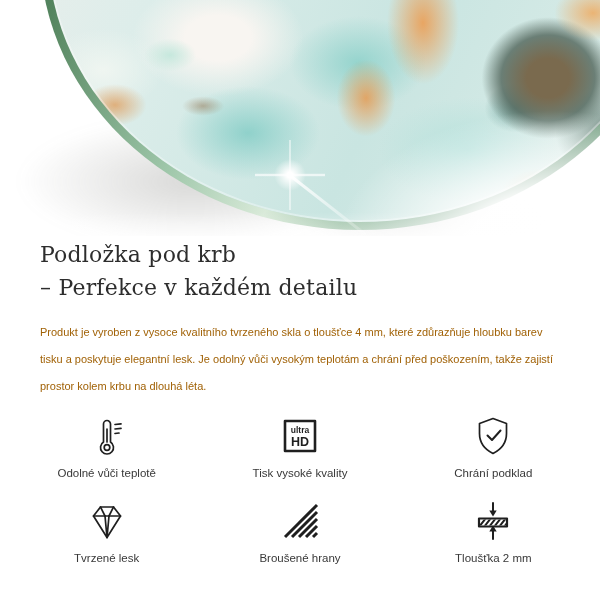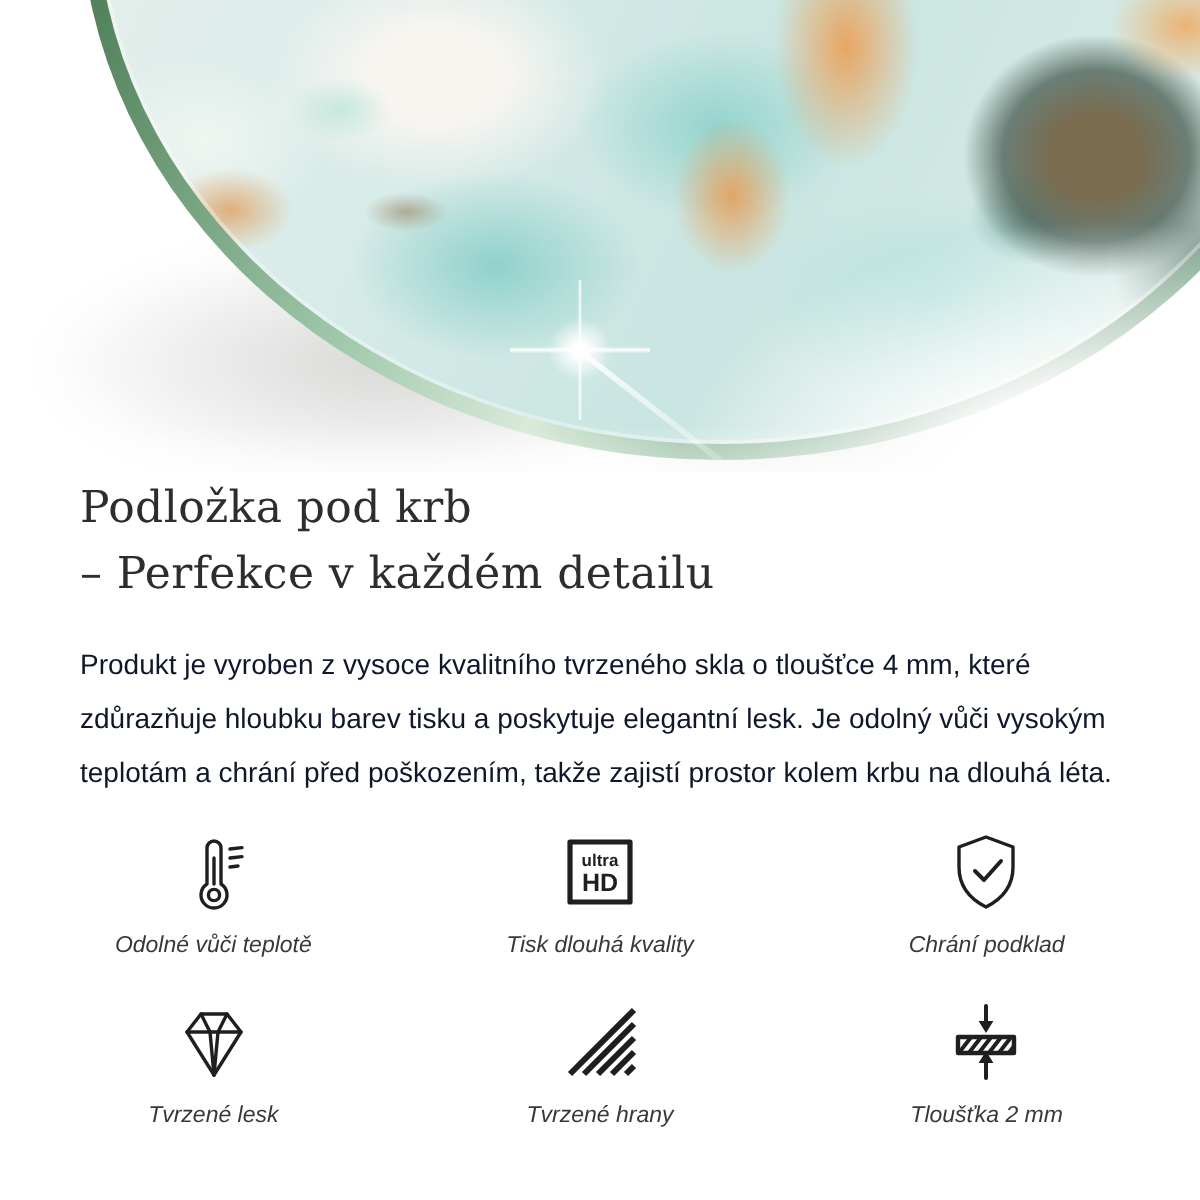--- a/index.html
+++ b/index.html
@@ -73,32 +73,32 @@
   }
 
   
   .content { padding:0 40px; }
   .title {
     font-family:"DejaVu Serif","Liberation Serif",serif;
     font-weight:400; font-size:22px; line-height:33px;
     color:#2d2d2d; margin-top:2px; letter-spacing:0.2px;
   }
   .description {
-    font-size:14px; line-height:27px; color:#0f172a;
+    font-size:11px; line-height:27px; color:#a16207;
     margin-top:8px; max-width:536px;
   }
 
   
   .features {
     display:grid; grid-template-columns:repeat(3,1fr);
     padding:0 10px; margin-top:14px; row-gap:20px;
   }
   .feature { display:flex; flex-direction:column; align-items:center; }
   .feature svg { width:44px; height:44px; display:block; }
-  .feature-label { margin-top:9px; font-size:11.5px; color:#383838; white-space:nowrap;font-style:italic; }
+  .feature-label { margin-top:9px; font-size:11.5px; color:#383838; white-space:nowrap; }
   .icon-stroke { stroke:#1f1f1f; fill:none; stroke-width:1.7; stroke-linecap:round; stroke-linejoin:round; }
   .icon-fill { fill:#1f1f1f; stroke:none; }
   .hd-top { font-size:8.5px; font-weight:600; fill:#1f1f1f; font-family:"Liberation Sans",sans-serif; }
   .hd-bottom { font-size:12.5px; font-weight:700; fill:#1f1f1f; font-family:"Liberation Sans",sans-serif; }
 </style>
 </head>
 <body>
 
 <div class="hero">
   <div class="disc-shadow"></div>
@@ -132,21 +132,21 @@
     </svg>
     <div class="feature-label">Odolné vůči teplotě</div>
   </div>
 
   <div class="feature">
     <svg viewBox="0 0 44 44">
       <rect class="icon-stroke" x="7" y="7" width="30" height="30" style="stroke-width:2.6"></rect>
       <text class="hd-top" x="22" y="19" text-anchor="middle">ultra</text>
       <text class="hd-bottom" x="22" y="31.5" text-anchor="middle">HD</text>
     </svg>
-    <div class="feature-label">Tisk dlouhá kvality</div>
+    <div class="feature-label">Tisk vysoké kvality</div>
   </div>
 
   <div class="feature">
     <svg viewBox="0 0 44 44">
       <path class="icon-stroke" d="M22 4.5 L35.5 9.5 V19.5 C35.5 29.5 30 35.5 22 39.5 C14 35.5 8.5 29.5 8.5 19.5 V9.5 Z"></path>
       <path class="icon-stroke" style="stroke-width:2" d="M16.5 21.5 L21 26 L29.5 16.5"></path>
     </svg>
     <div class="feature-label">Chrání podklad</div>
   </div>
 
@@ -163,21 +163,21 @@
   </div>
 
   <div class="feature">
     <svg viewBox="0 0 44 44">
       <line class="icon-stroke" style="stroke-width:3;stroke-linecap:butt" x1="7" y1="38" x2="39" y2="6"></line>
       <line class="icon-stroke" style="stroke-width:3;stroke-linecap:butt" x1="14" y1="38" x2="39" y2="13"></line>
       <line class="icon-stroke" style="stroke-width:3;stroke-linecap:butt" x1="21" y1="38" x2="39" y2="20"></line>
       <line class="icon-stroke" style="stroke-width:3;stroke-linecap:butt" x1="28" y1="38" x2="39" y2="27"></line>
       <line class="icon-stroke" style="stroke-width:3;stroke-linecap:butt" x1="35" y1="38" x2="39" y2="34"></line>
     </svg>
-    <div class="feature-label">Tvrzené hrany</div>
+    <div class="feature-label">Broušené hrany</div>
   </div>
 
   <div class="feature">
     <svg viewBox="0 0 44 44">
       <defs>
           <clipPath id="barclip">
             <rect x="9" y="20.5" width="26" height="6"></rect>
           </clipPath>
         </defs>
       <rect class="icon-stroke" style="stroke-width:2.2" x="8" y="19.5" width="28" height="8"></rect>

